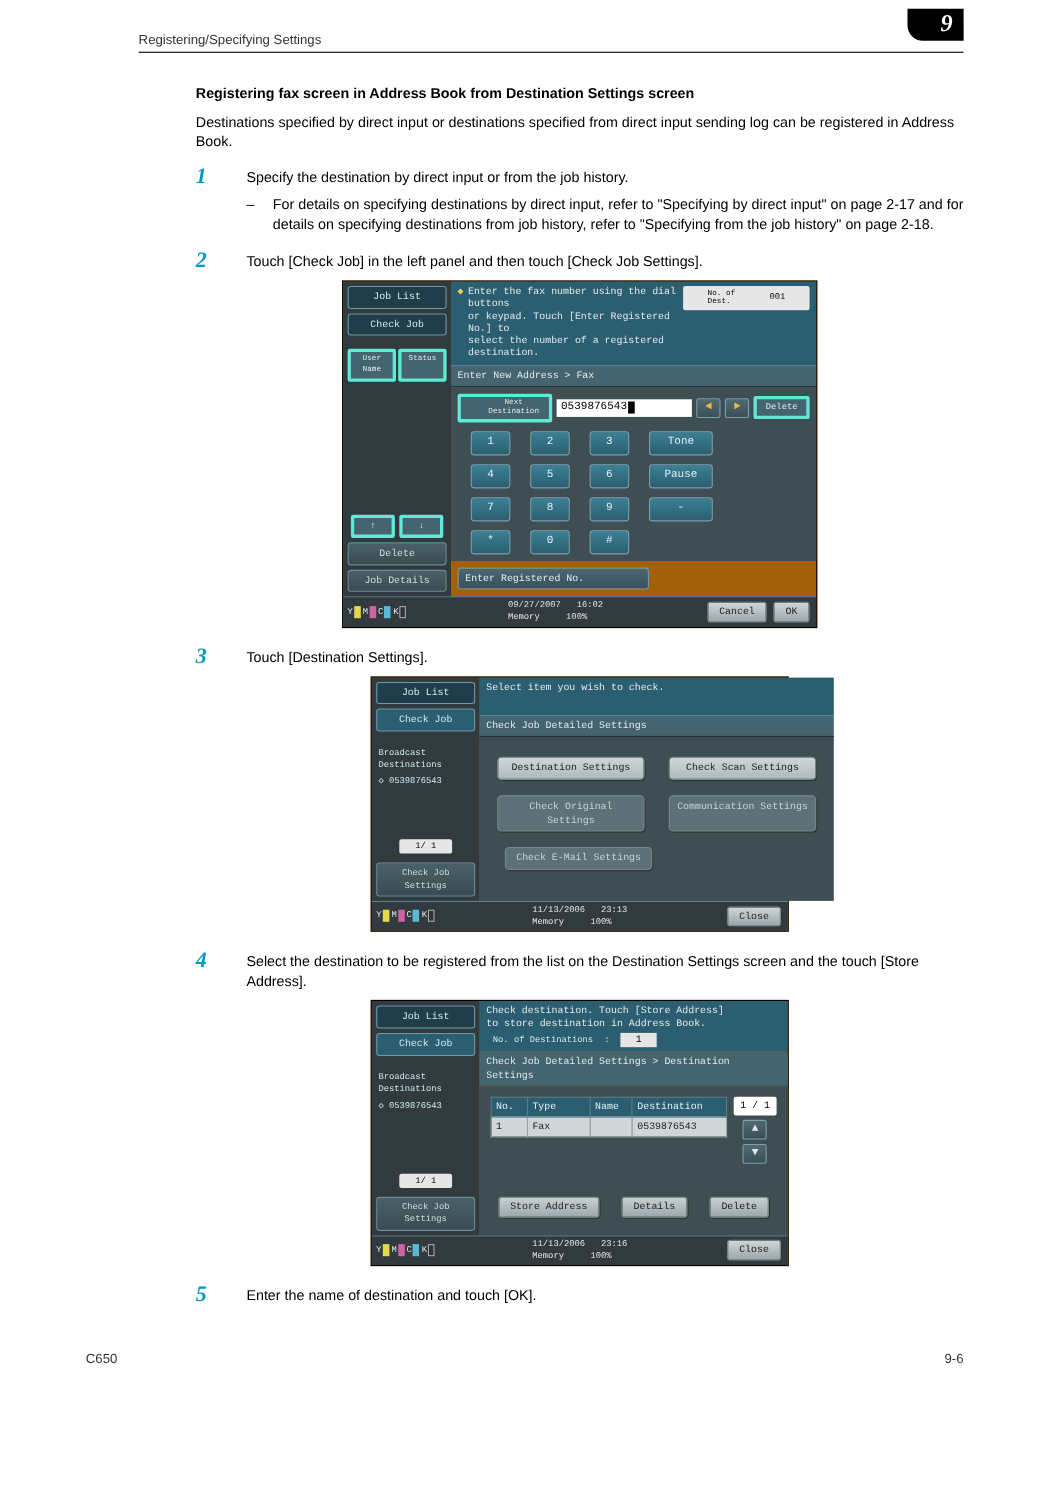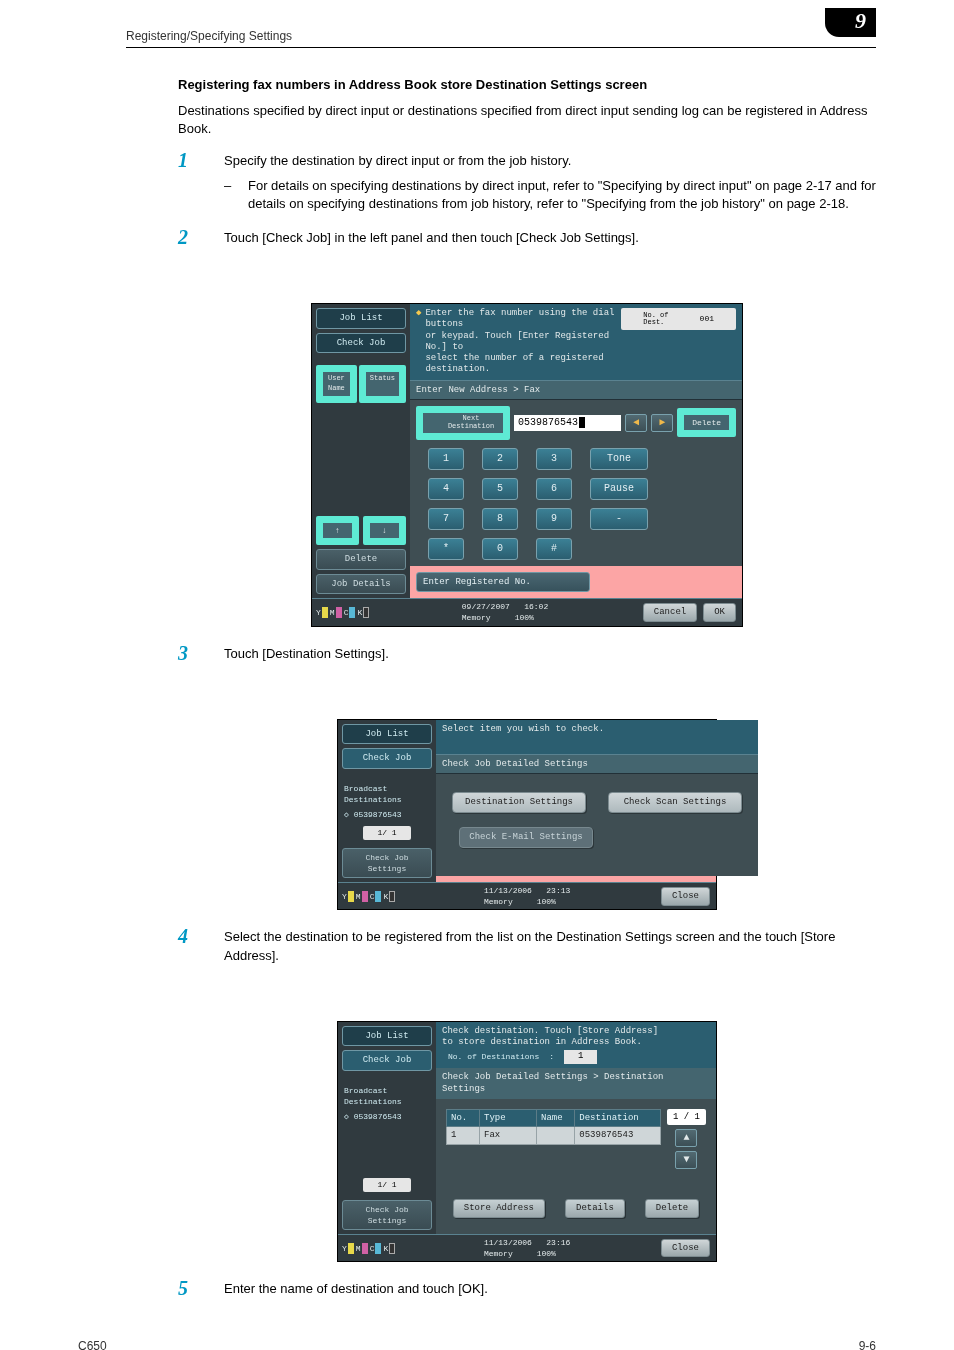--- a/index.html
+++ b/index.html
@@ -56,26 +56,25 @@
     width: 46px;
     flex: none;
     line-height: 1;
     margin-top: -2px;
   }
   .step-text { flex: 1; font-size: 13px; }
   .sub-item { display: flex; margin: 6px 0 10px 0; }
   .sub-dash { width: 24px; flex: none; }
   .panel-wrap { display: flex; justify-content: center; margin: 8px 0 18px 0; }
   .panel {
-    background: #fca5a5;
+    background: #a16207;
     color: #e2e9ea;
     font-family: "Courier New", monospace;
     font-size: 10px;
     border: 1px solid #000;
-    margin-top: 48px;
   }
   .panel1 { width: 430px; }
   .panel-body { display: flex; }
   .side-col {
     width: 90px;
     flex: none;
     background: #303a3f;
     padding: 4px 4px 4px 4px;
     display: flex;
     flex-direction: column;
@@ -116,21 +115,21 @@
     background: #44656f;
     padding: 3px 6px;
     font-size: 9px;
     border-top: 1px solid #5a8290;
     border-bottom: 1px solid #223037;
   }
   .work-area { background: #3f4e53; padding: 6px; flex: 1; }
   .dest-row { display: flex; align-items: center; gap: 4px; margin-bottom: 8px; }
   .mini-btn {
     background: #44656f;
-    border: 7px solid #5eead4;
+    border: 3px solid #5eead4;
     border-radius: 2px;
     padding: 2px 4px;
     font-size: 8px;
     color: #e2e9ea;
     text-align: center;
   }
   .fax-field {
     background: #fff;
     color: #000;
     padding: 1px 4px;
@@ -244,21 +243,21 @@
 </head>
 <body>
 
 <div class="page">
   <div class="running-header">
     <span>Registering/Specifying Settings</span>
     <span class="chap-badge">9</span>
   </div>
 
   <div class="content">
-    <div class="h3">Registering fax numbers in Address Book store Destination Settings screen</div>
+    <div class="h3">Registering fax screen in Address Book from Destination Settings screen</div>
     <p class="lead">Destinations specified by direct input or destinations specified from direct input sending log can be registered in Address Book.</p>
 
     <div class="step-row">
       <div class="step-num">1</div>
       <div class="step-text">
         <div>Specify the destination by direct input or from the job history.</div>
         <div class="sub-item">
           <div class="sub-dash">–</div>
           <div>For details on specifying destinations by direct input, refer to "Specifying by direct input" on page 2-17 and for details on specifying destinations from job history, refer to "Specifying from the job history" on page 2-18.</div>
         </div>
@@ -389,20 +388,24 @@
         </div>
         <div class="main-col">
           <div class="banner" style="min-height:26px;">
                 <span>Select item you wish to check.</span>
               </div>
           <div class="bar-row">Check Job Detailed Settings</div>
           <div class="grid-opt-area">
             <div class="opt-row">
               <div class="opt-btn">Destination Settings</div>
               <div class="opt-btn">Check Scan Settings</div>
+            </div>
+            <div class="opt-row">
+              <div class="opt-btn dim">Check Original Settings</div>
+              <div class="opt-btn dim">Communication Settings</div>
             </div>
             <div class="opt-row">
               <div class="opt-btn dim">Check E-Mail Settings</div>
               <div style="width:120px;"></div>
             </div>
           </div>
         </div>
       </div>
       <div class="footer-strip">
         <div class="ymck">

